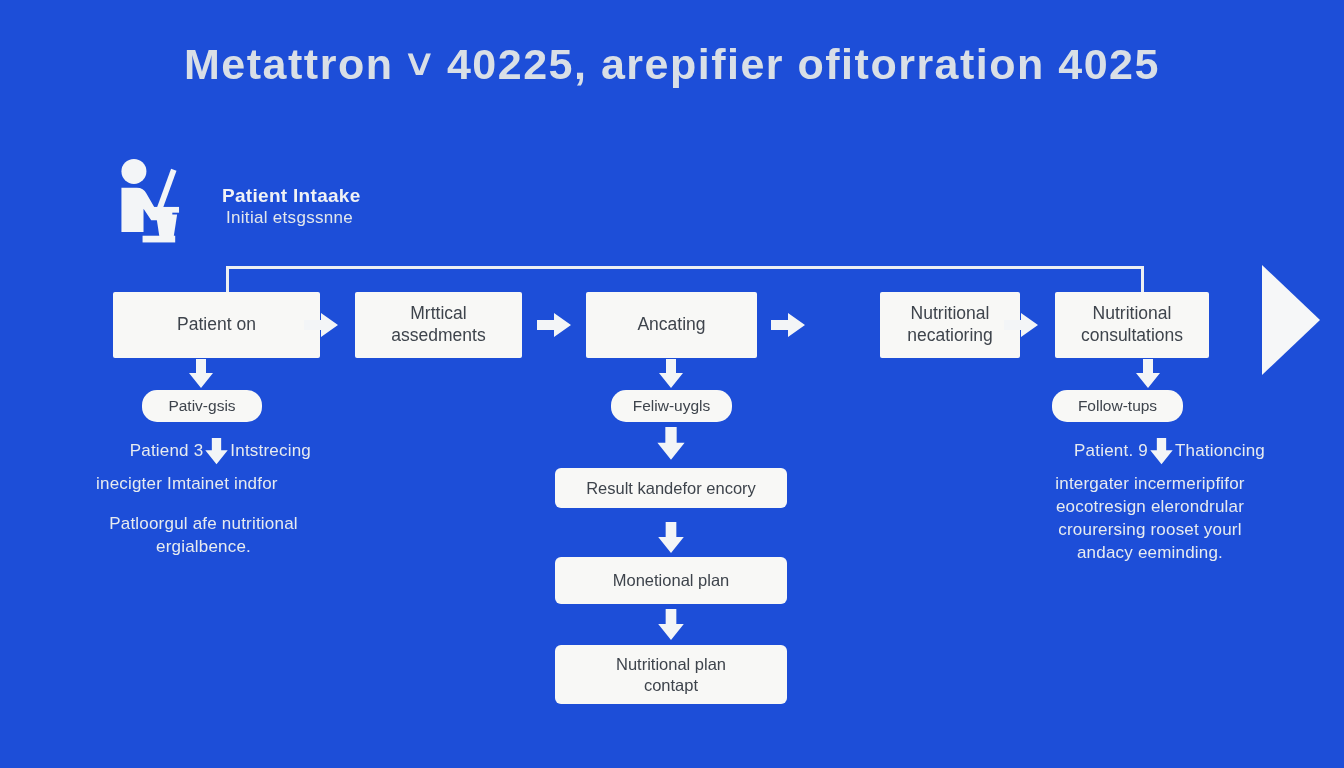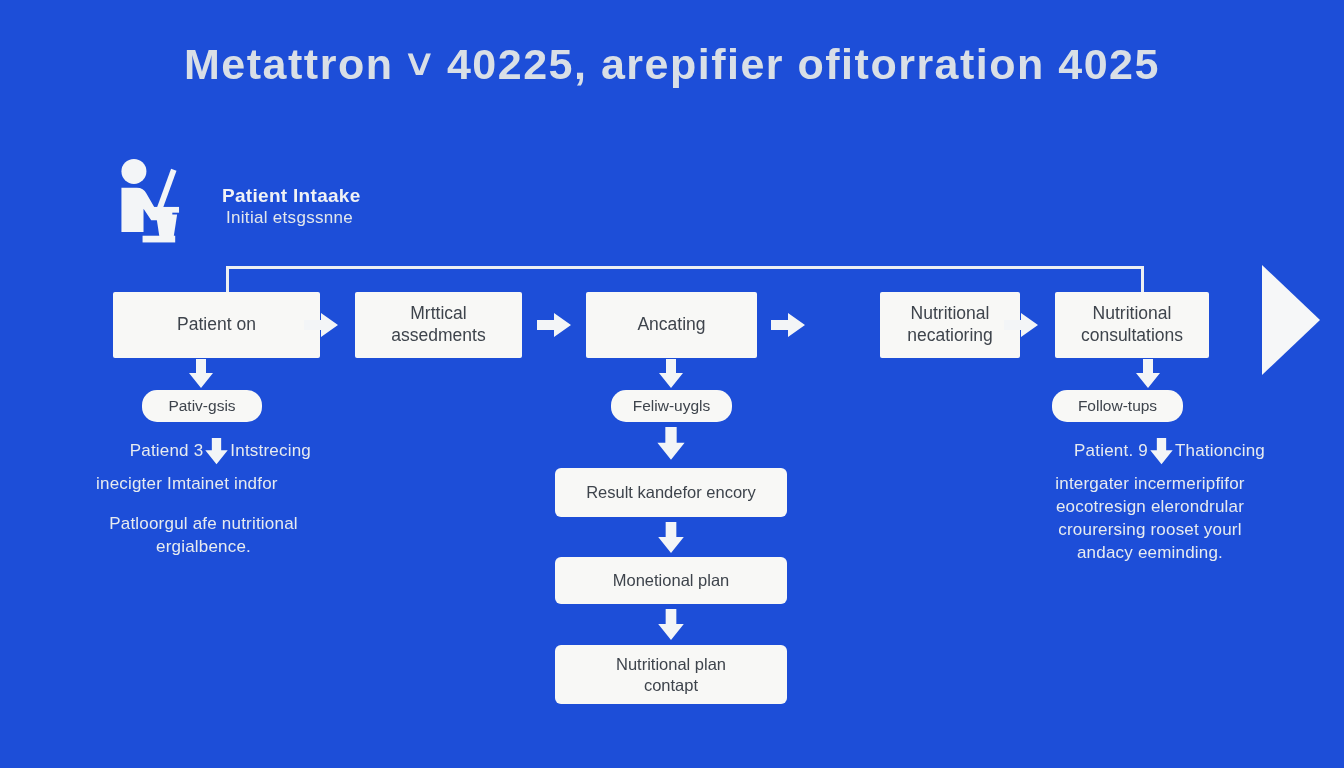--- a/index.html
+++ b/index.html
@@ -146,21 +146,21 @@
     </div>
     <div>inecigter Imtainet indfor</div>
     <div class="centered" style="margin-top:17px;">Patloorgul afe nutritional ergialbence.</div>
   </div>
 
   <div class="arrow" style="left:656px;top:427px;">
     <svg width="30" height="34" viewBox="0 0 26 30">
         <polygon fill="#f3f5f7" points="8,0 18,0 18,14 25,14 13,29 1,14 8,14"></polygon>
       </svg>
   </div>
-  <div class="box mid-box" style="top:468px;height:49px;">Result kandefor encory</div>
+  <div class="box mid-box" style="top:468px;height:40px;">Result kandefor encory</div>
   <div class="arrow" style="left:656px;top:522px;">
     <svg width="30" height="32" viewBox="0 0 26 30">
         <polygon fill="#f3f5f7" points="8,0 18,0 18,14 25,14 13,29 1,14 8,14"></polygon>
       </svg>
   </div>
   <div class="box mid-box" style="top:557px;height:47px;">Monetional plan</div>
   <div class="arrow" style="left:656px;top:609px;">
     <svg width="30" height="32" viewBox="0 0 26 30">
         <polygon fill="#f3f5f7" points="8,0 18,0 18,14 25,14 13,29 1,14 8,14"></polygon>
       </svg>

